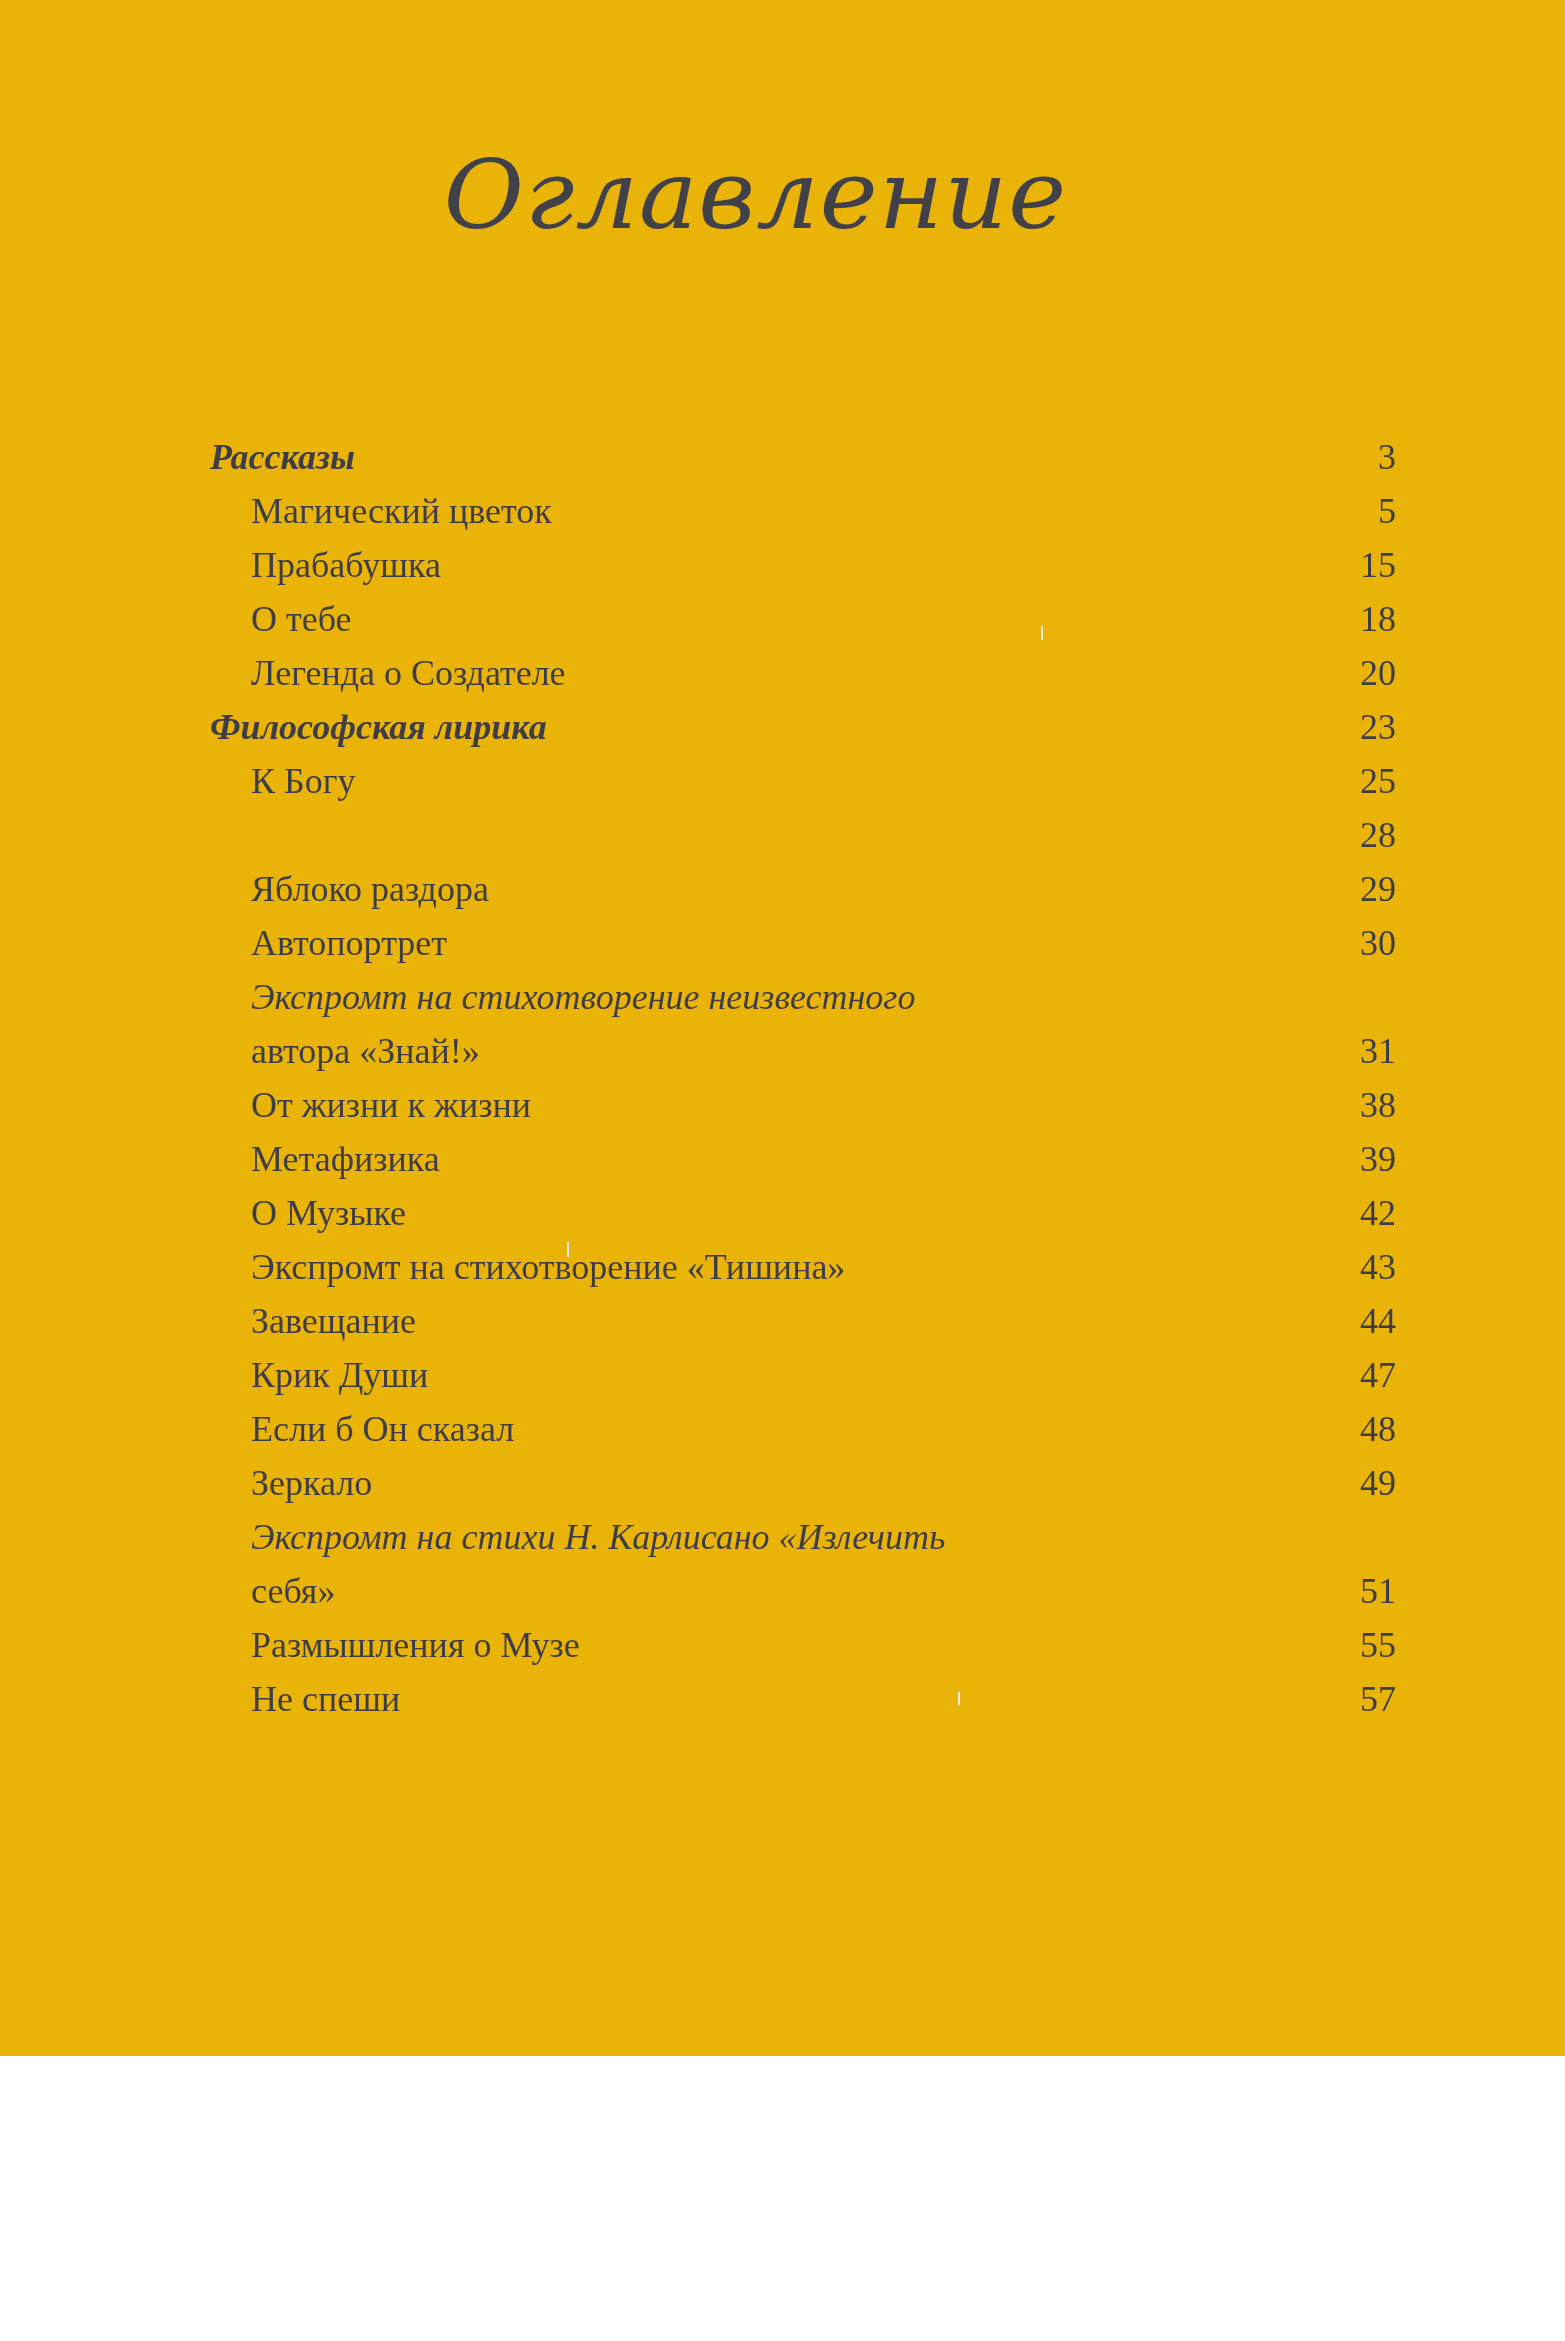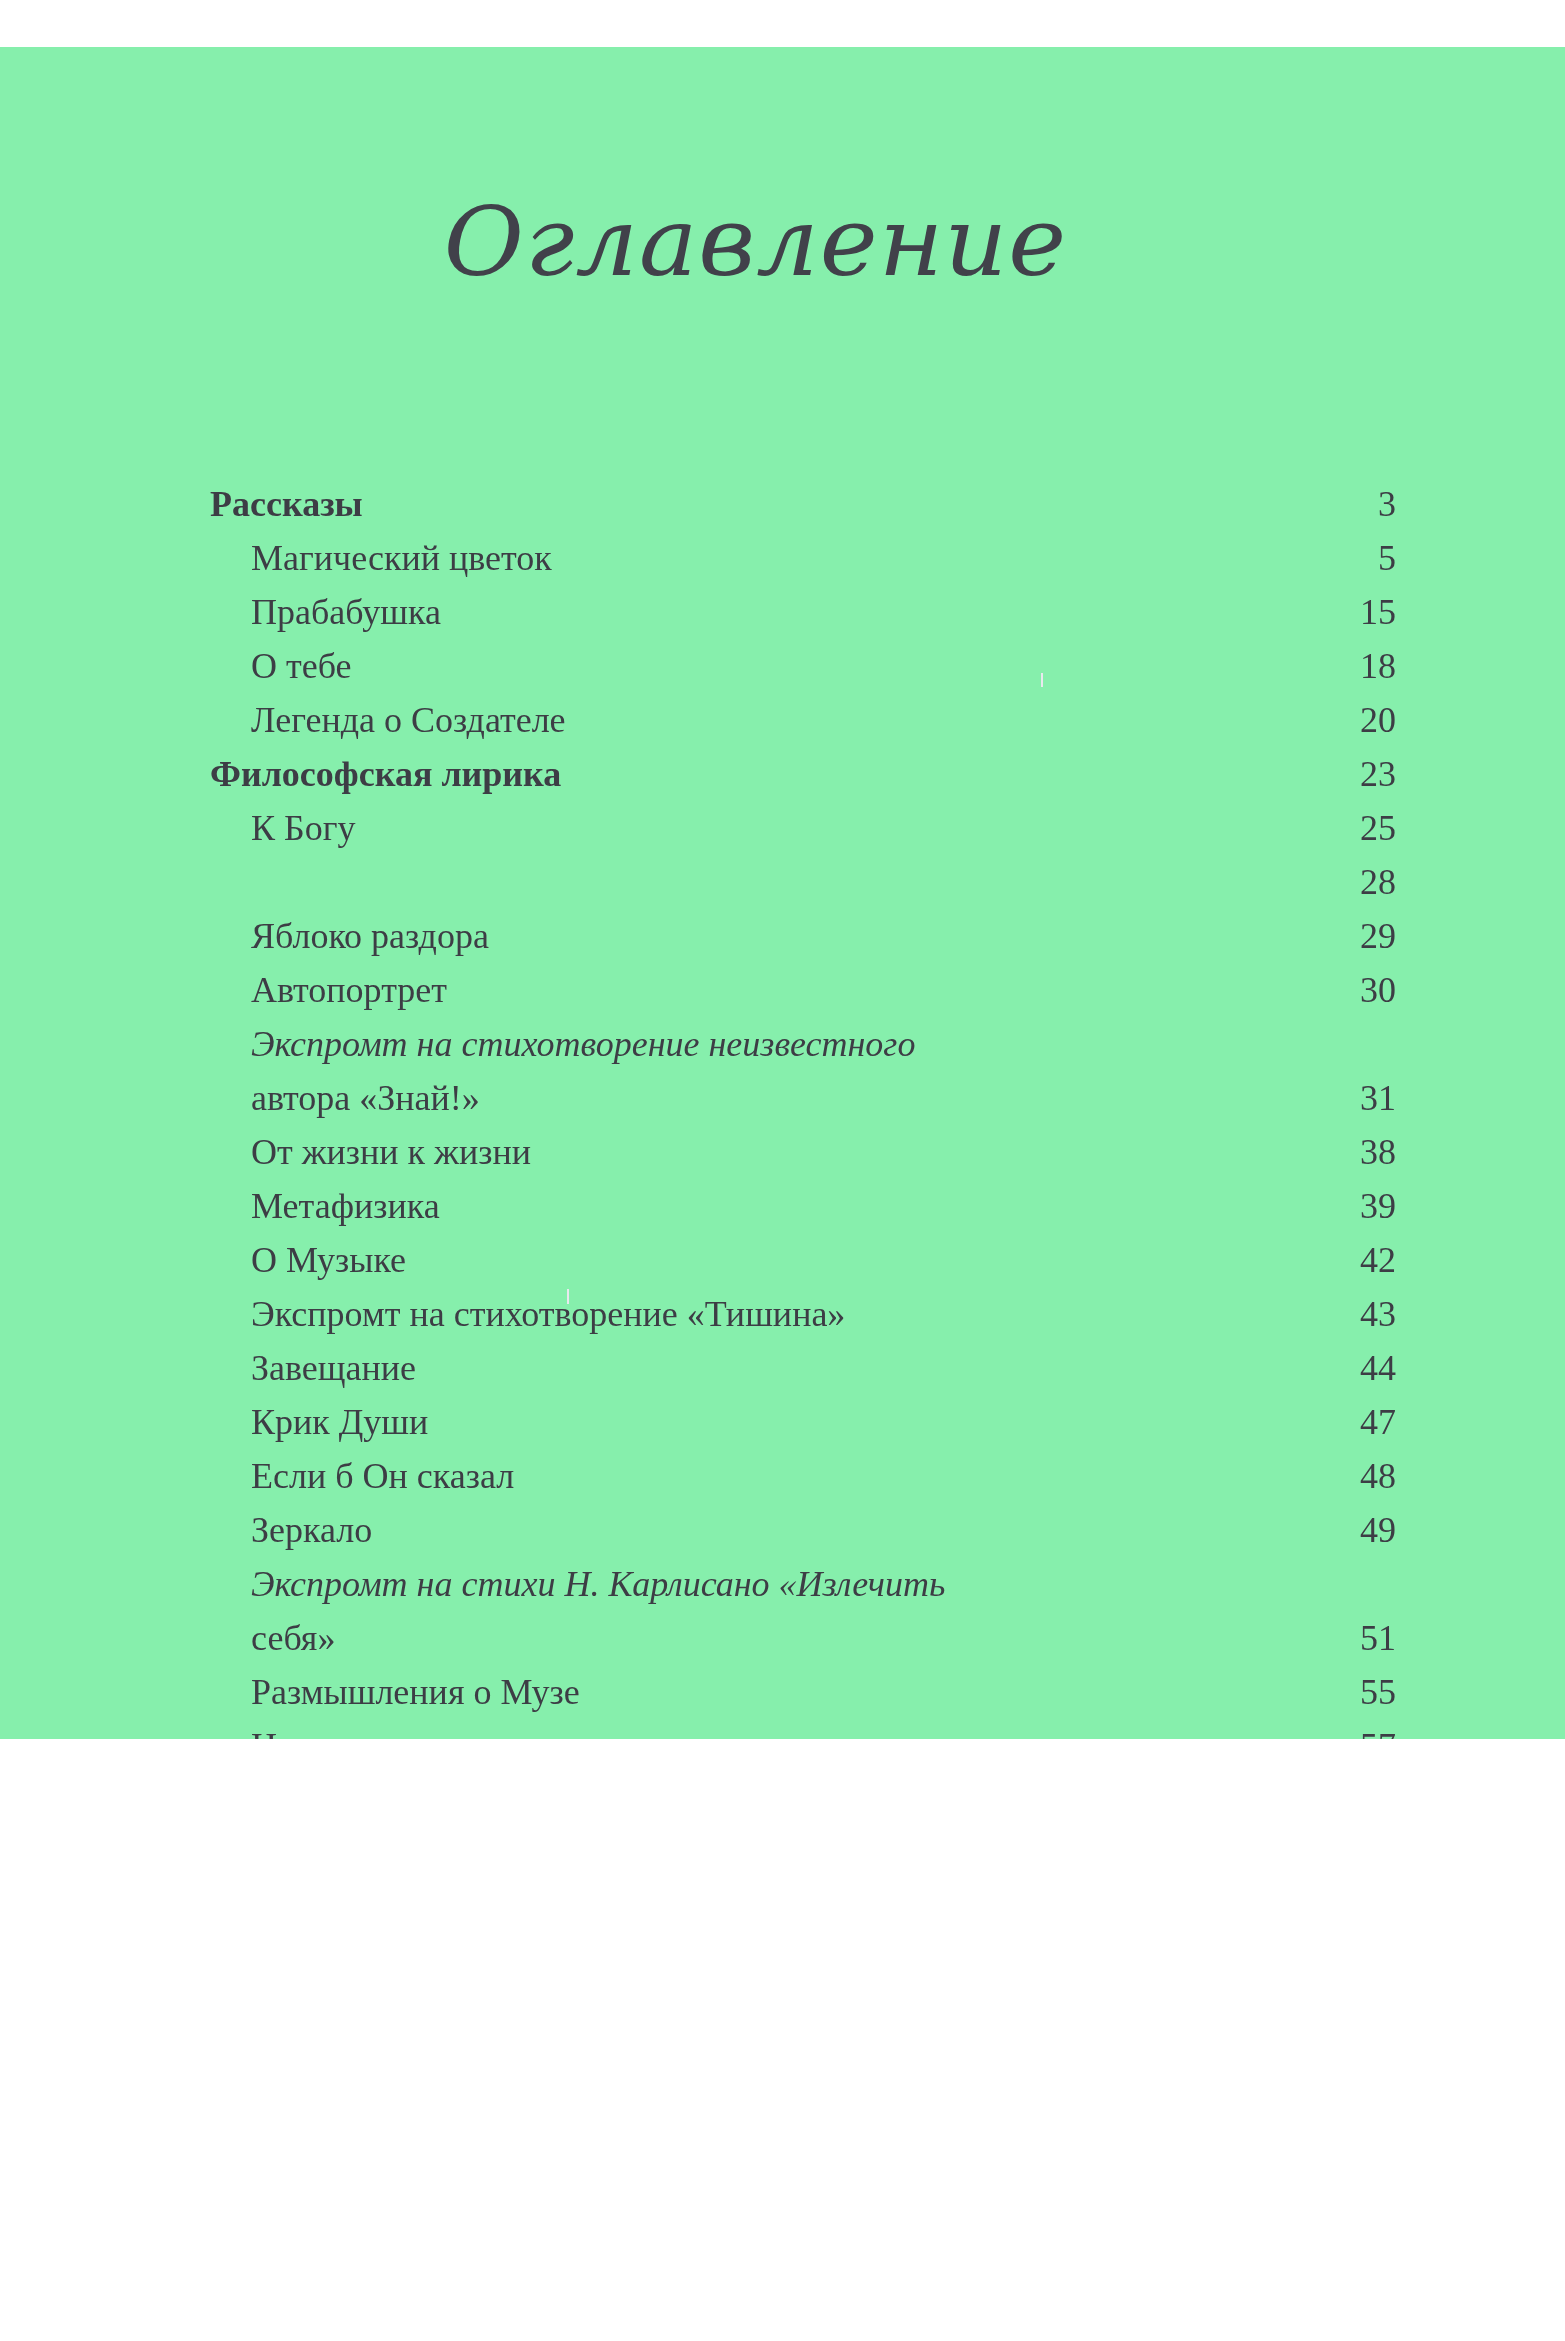--- a/index.html
+++ b/index.html
@@ -5,27 +5,26 @@
 <style>
   html, body {
     margin: 0;
     padding: 0;
     background: #ffffff;
   }
 
   .page {
     position: relative;
     width: 1566px;
-    height: 1692px;
-    background: #86efac;
+    height: 2056px;
+    background: #eab308;
     overflow: hidden;
     font-family: "Liberation Serif", "DejaVu Serif", serif;
     color: #3a3a42;
     box-sizing: border-box;
-    margin-top: 47px;
   }
 
   
   .toc-title {
     position: absolute;
     left: 0;
     top: 147px;
     width: 1511px;
     text-align: center;
     font-family: "DejaVu Serif", "Liberation Serif", serif;
@@ -54,20 +53,21 @@
     width: 100%;
     font-size: 36px;
     line-height: 54px;
     color: #3d3d45;
   }
 
   
   .toc-row.section > .toc-label {
     font-weight: 700;
     padding-left: 0;
+    font-style: italic;
   }
 
   
   .toc-label {
     padding-left: 41px;
     white-space: nowrap;
     flex: 0 0 auto;
   }
 
   .toc-leader {

